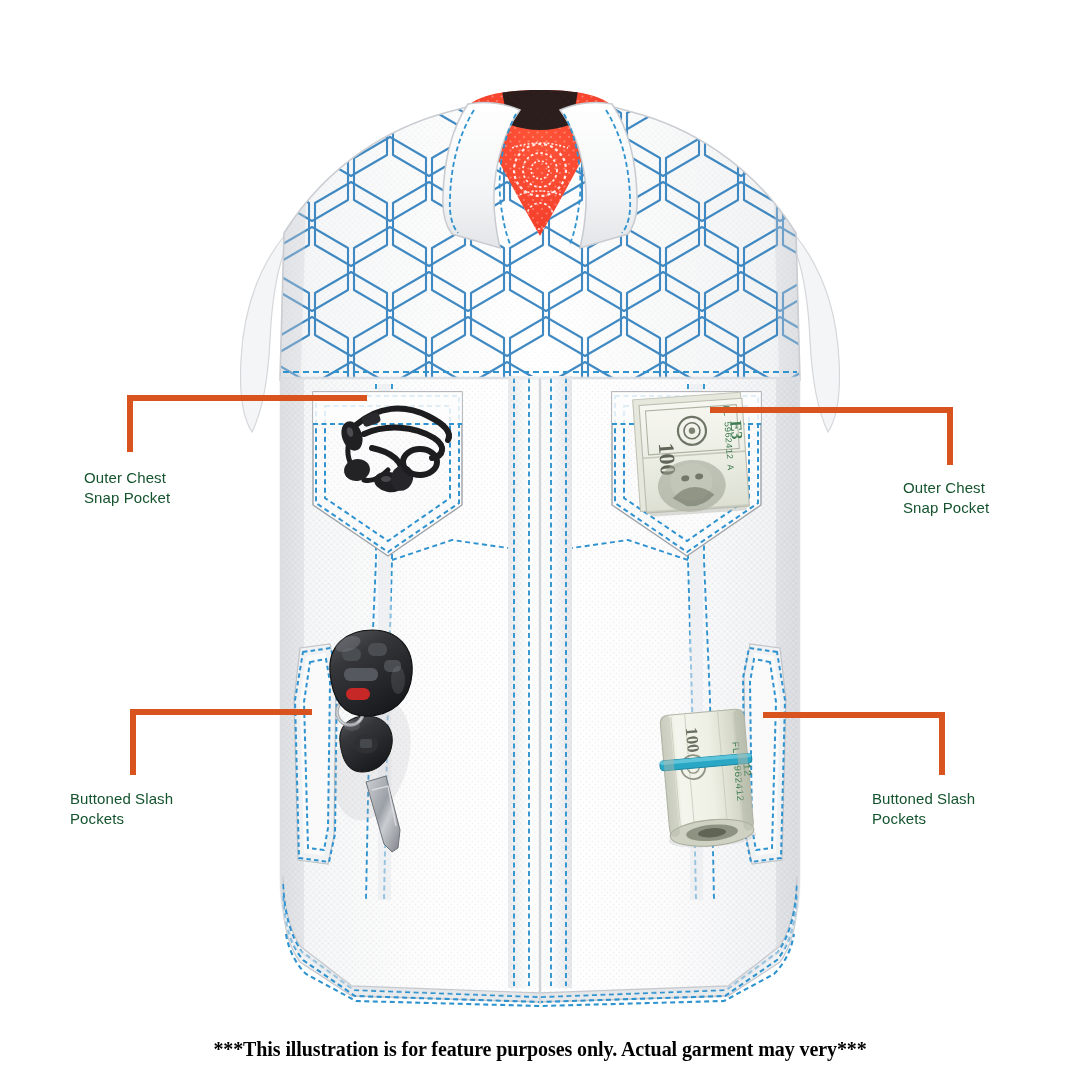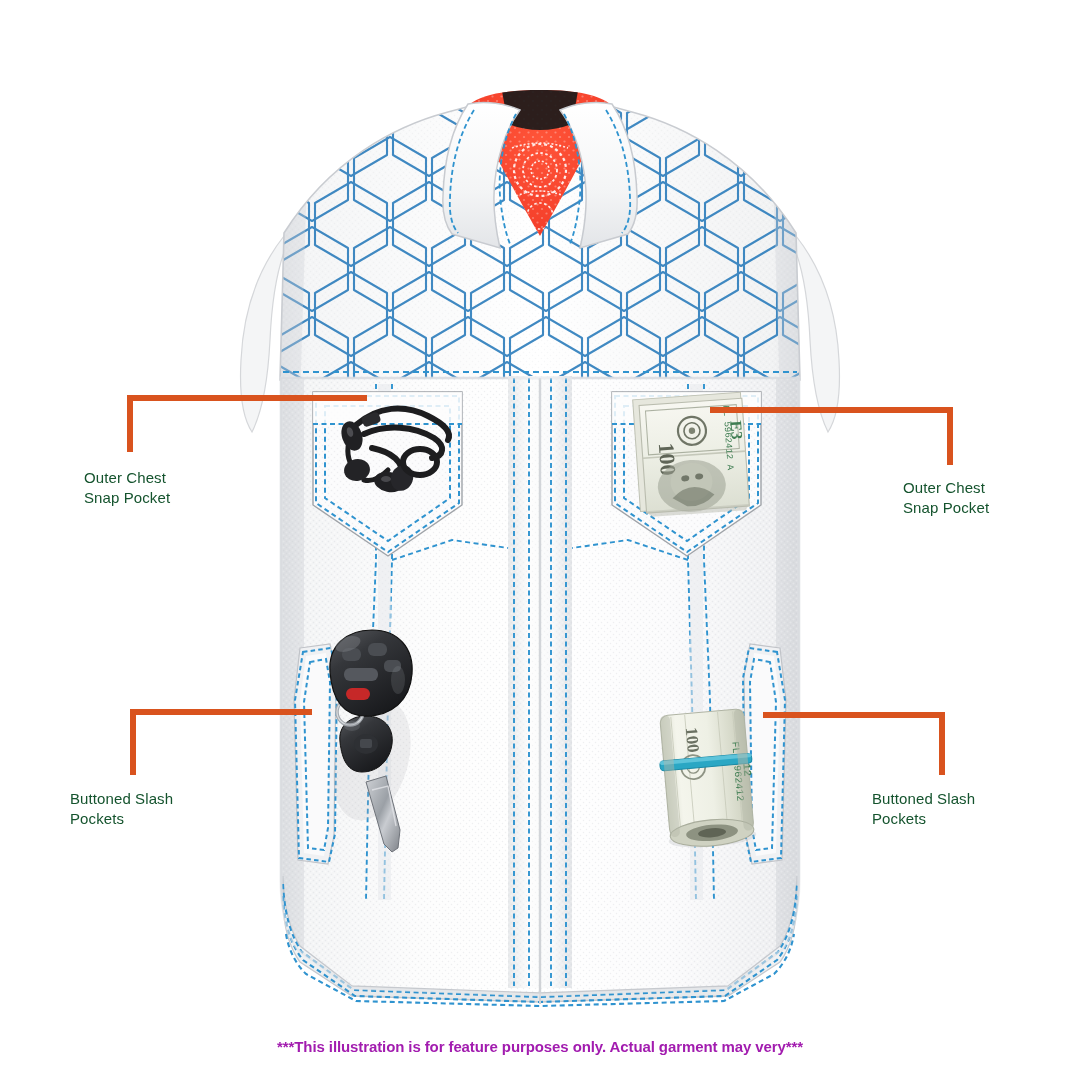--- a/index.html
+++ b/index.html
@@ -35,25 +35,25 @@
   }
   .callout-label.left  { text-align: left; }
   .callout-label.right { text-align: left; }
 
   
   #disclaimer {
     position: absolute;
     left: 0; right: 0;
     top: 1038px;
     text-align: center;
-    color: #a21caf;
-    font-size: 15px;
+    color: #000000;
+    font-size: 20px;
     font-weight: bold;
     letter-spacing: -0.1px;
-    font-family: Liberation Sans, sans-serif;
+    font-family: Liberation Serif, serif;
   }
 
   
   svg.layer {
     position: absolute;
     left: 0; top: 0;
     width: 1080px; height: 1080px;
     overflow: visible;
   }
   #vest-layer { z-index: 2; }

